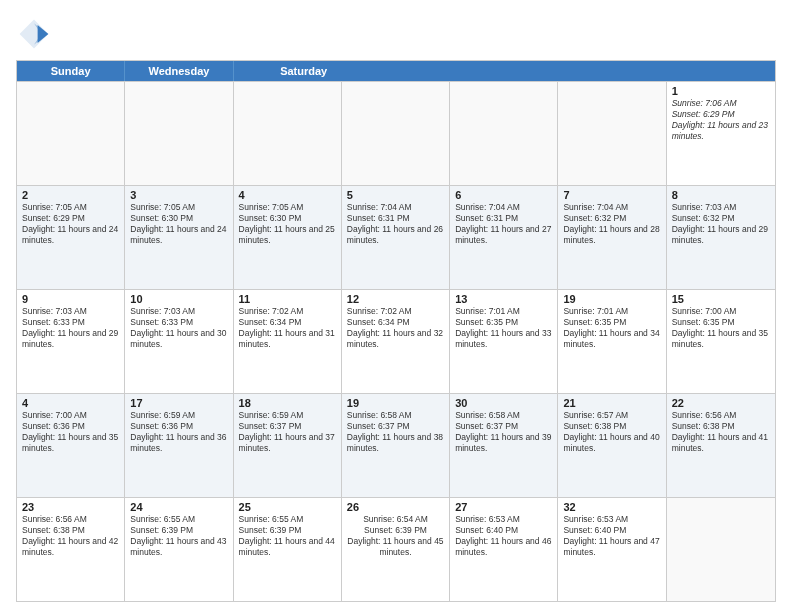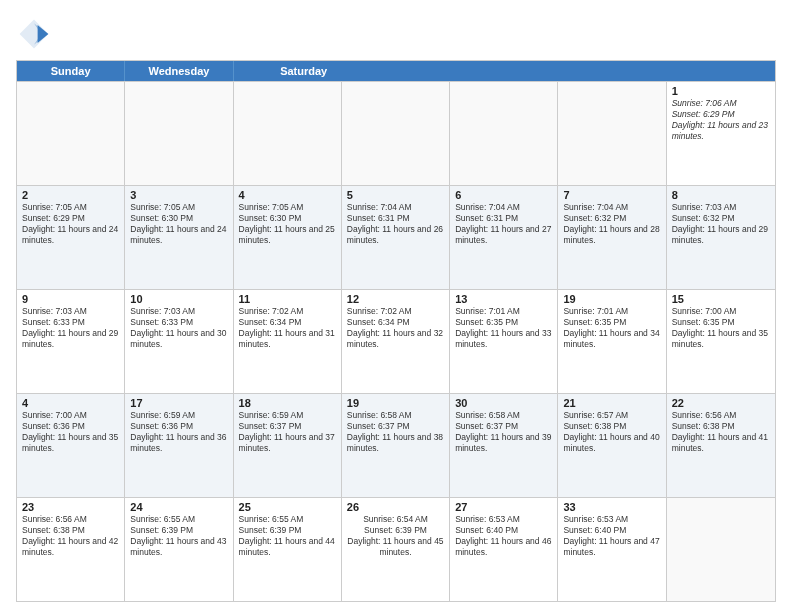--- a/index.html
+++ b/index.html
@@ -326,21 +326,21 @@
 Sunset: 6:39 PM
 Daylight: 11 hours and 45 minutes.</div>
           </div>
           <div class="cal-cell">
             <span class="day-num">27</span>
             <div class="day-info" style="white-space: pre-line;">Sunrise: 6:53 AM
 Sunset: 6:40 PM
 Daylight: 11 hours and 46 minutes.</div>
           </div>
           <div class="cal-cell">
-            <span class="day-num">33</span>
+            <span class="day-num">32</span>
             <div class="day-info" style="white-space: pre-line;">Sunrise: 6:53 AM
 Sunset: 6:40 PM
 Daylight: 11 hours and 47 minutes.</div>
           </div>
           <div class="cal-cell empty"></div>
         </div>
       </div>
   </div>
 </div>
 

